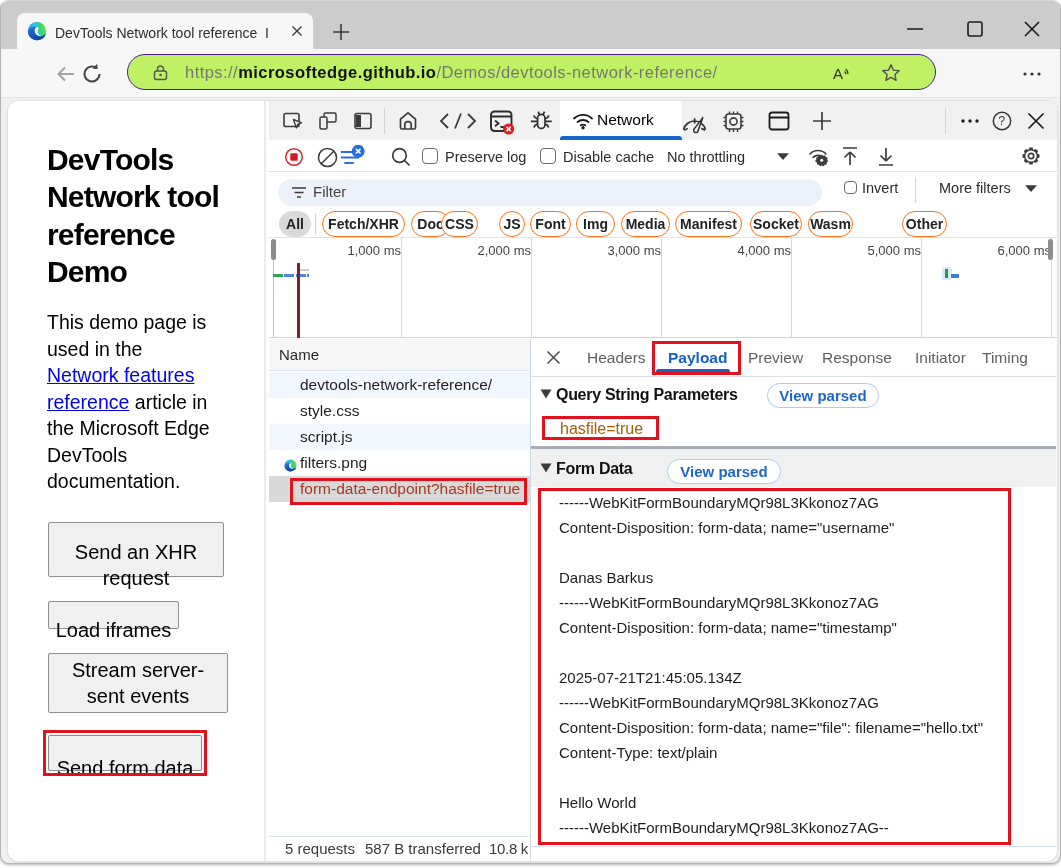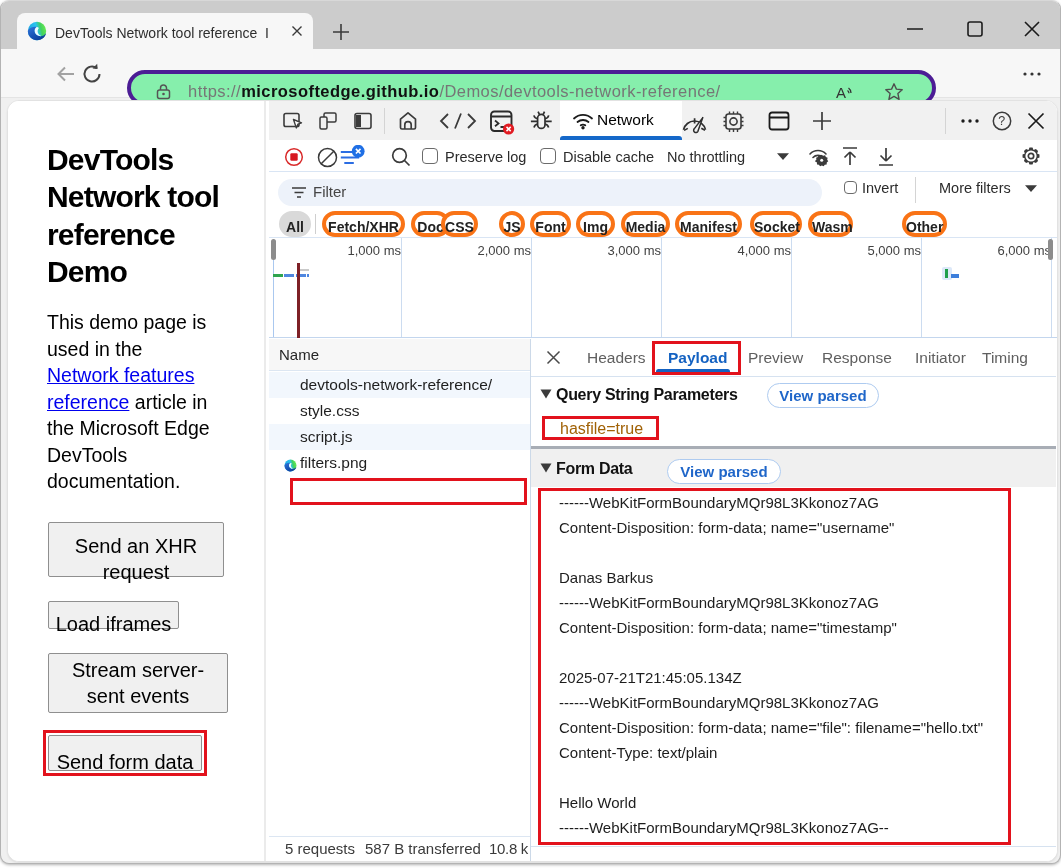--- a/index.html
+++ b/index.html
@@ -3,37 +3,37 @@
 <meta charset="utf-8">
 <style>
   * { margin:0; padding:0; box-sizing:border-box; }
   html,body { width:1061px; height:868px; background:#fff; font-family:"Liberation Sans", sans-serif; overflow:hidden; }
   .abs { position:absolute; }
   .win { position:absolute; left:0; top:0; width:1061px; height:864px; border-radius:9px; background:#f0f0f0; overflow:hidden; box-shadow:0 1px 3px rgba(0,0,0,.3); border:1px solid #b3b3b3; border-top-color:#d8d8d8; }
   .titlebar { position:absolute; left:0; top:0; width:100%; height:48px; background:#cccccc; }
   .tab { position:absolute; left:16px; top:12px; width:296px; height:36px; background:#f7f7f7; border-radius:8px 8px 0 0; }
   .tabtitle { position:absolute; left:38px; top:12px; font-size:14px; color:#2e2e2e; white-space:nowrap; width:230px; overflow:hidden; }
   .toolbar { position:absolute; left:0; top:48px; width:100%; height:49px; background:#f7f7f7; border-bottom:1px solid #e4e4e4; }
-  .addr { position:absolute; left:126px; top:21px; width:809px; height:36px; background:#86efac; border:4px solid #4c1d95; border-radius:18px; }
+  .addr { position:absolute; left:126px; top:5px; width:809px; height:36px; background:#bef264; border:1px solid #4c1d95; border-radius:18px; }
   .urltext { position:absolute; left:57px; top:8px; font-size:16.5px; letter-spacing:0.45px; color:#767676; white-space:nowrap; }
   .urltext b { color:#111; font-weight:600; }
   .card { position:absolute; left:6px; top:99px; width:1051px; height:762px; background:#ffffff; border-radius:12px; border:1px solid #e2e2e2; box-shadow:0 1px 2px rgba(0,0,0,.08); overflow:hidden; }
   .page { position:absolute; left:0; top:0; width:261px; height:100%; background:#fff; }
   .page h1 { position:absolute; left:39px; top:40px; font-size:30px; line-height:37.4px; letter-spacing:-.8px; color:#000; font-weight:bold; width:200px; }
   .page p { position:absolute; left:39px; top:208px; font-size:19.5px; line-height:26.5px; color:#000; width:210px; }
   .page a { color:#0000ee; }
-  .btn { position:absolute; background:#f0f0f0; border:1px solid #8f8f8f; border-radius:2px; font-size:20px; color:#000; text-align:center; font-family:"Liberation Sans", sans-serif; line-height:26px; padding-top:10px;}
+  .btn { position:absolute; background:#f0f0f0; border:1px solid #8f8f8f; border-radius:2px; font-size:20px; color:#000; text-align:center; font-family:"Liberation Sans", sans-serif; line-height:26px; padding-top:16px;}
   .redbox { position:absolute; border:3px solid #e2121c; }
   .dt { position:absolute; left:261px; top:0; width:788px; height:100%; background:#fff; }
   
   .dtrow1 { position:absolute; left:0; top:0; width:100%; height:39px; background:#f1f1f1; }
   .dtrow2 { position:absolute; left:0; top:39px; width:100%; height:32px; background:#fff; border-bottom:1px solid #d9e5f4; }
   .dtfilter { position:absolute; left:0; top:72px; width:100%; height:34px; background:#fff; }
   .dtpills { position:absolute; left:0; top:106px; width:100%; height:31px; background:#fff; border-bottom:1px solid #d9e5f4; }
-  .pill { position:absolute; top:4px; height:26px; border:4px solid #f97316; border-radius:13px; background:#fff; font-size:14px; font-weight:bold; color:#222; line-height:24px; text-align:center; }
+  .pill { position:absolute; top:4px; height:26px; border:1px solid #f97316; border-radius:13px; background:#fff; font-size:14px; font-weight:bold; color:#222; line-height:24px; text-align:center; }
   .nettab { position:absolute; background:#fff;padding-left:20px; }
   .cb { position:absolute; width:16px; height:16px; border:1.5px solid #6b6b6b; border-radius:4px; background:#fff; }
   .lbl { position:absolute; font-size:14.5px; color:#2b2b2b; white-space:nowrap; }
   .timeline { position:absolute; left:0; top:137px; width:100%; height:100px; background:#fff; border-bottom:1px solid #c3d6ee; }
   .grid { position:absolute; top:0; width:1px; height:100%; background:#ccdcf0; }
   .glabel { position:absolute; top:5px; font-size:13px; color:#424242; }
   .names { position:absolute; left:0; top:238px; width:268px; height:100%; }
   .nhead { position:absolute; left:0; top:0; width:100%; height:32px; background:#f7f7f7; border-bottom:1px solid #dce6f2; font-size:15px; color:#262626; line-height:32px; padding-left:10px; }
   .nrow { position:absolute; left:0; width:100%; height:26px; font-size:15.5px; color:#1f1f1f; line-height:26px; padding-left:31px; }
   .stripe { background:#f2f7fd; }
@@ -317,20 +317,21 @@
 
       <div class="names">
         <div class="nhead">Name</div>
         <div class="nrow stripe" style="top:33px;">devtools-network-reference/</div>
         <div class="nrow" style="top:59px;">style.css</div>
         <div class="nrow stripe" style="top:85px;">script.js</div>
         <div class="nrow" style="top:111px;">filters.png</div>
         <svg class="abs" style="left:15px;top:120px;" width="13" height="13" viewBox="0 0 24 24">
             <use href="#edgeswirl"></use>
           </svg>
+        <div class="nrow" style="top:137px;height:26px;background:#d9d9d9;color:#a53a21;">form-data-endpoint?hasfile=true</div>
         <div class="redbox" style="left:21px;top:139px;width:237px;height:27px;"></div>
         <div class="abs" style="left:0;top:497px;width:261px;height:25px;border-top:1px solid #dce6f2;font-size:15px;color:#3a3a3a;line-height:24px;">
           <span class="abs" style="left:16px;">5 requests</span>
           <span class="abs" style="left:96px;">587 B transferred</span>
           <span class="abs" style="left:220px;letter-spacing:-0.3px;">10.8 k</span>
         </div>
       </div>
 
       <div class="details">
         <div class="dtabs">

